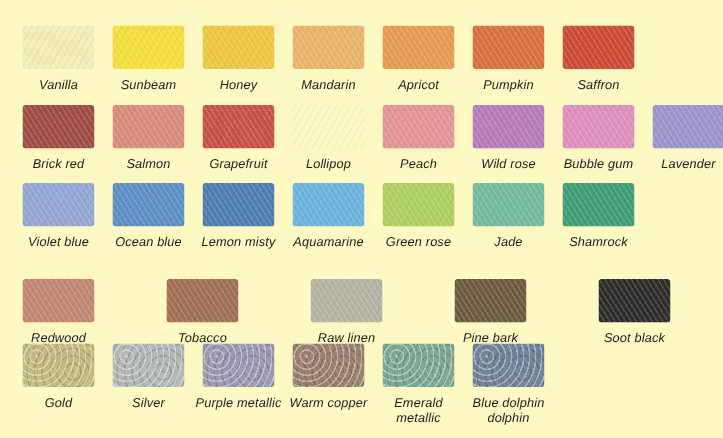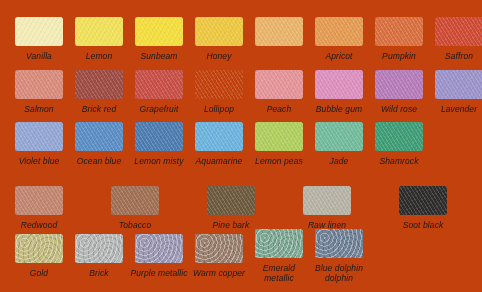--- a/index.html
+++ b/index.html
@@ -5,21 +5,21 @@
 <style>
   html, body {
     margin: 0;
     padding: 0;
     background: #ffffff;
   }
   #page {
     position: relative;
     width: 482px;
     height: 292px;
-    background: #c2410c;
+    background: #fef9c3;
     overflow: hidden;
     font-family: "Liberation Sans", sans-serif;
   }
   .grid {
     position: absolute;
     left: 0;
     top: 0;
     width: 482px;
     height: 292px;
   }
@@ -131,32 +131,20 @@
               <div class="hatch2"></div>
               <div class="grain"></div>
               <div class="fade"></div>
             </div>
           </div>
           <div class="swatch-label">Vanilla</div>
         </div>
         <div class="swatch-cell">
           <div class="chip-wrap">
             <div class="chip">
-              <div class="base" style="background: rgb(240, 225, 89);"></div>
-              <div class="hatch"></div>
-              <div class="hatch2"></div>
-              <div class="grain"></div>
-              <div class="fade"></div>
-            </div>
-          </div>
-          <div class="swatch-label">Lemon</div>
-        </div>
-        <div class="swatch-cell">
-          <div class="chip-wrap">
-            <div class="chip">
               <div class="base" style="background: rgb(245, 222, 60);"></div>
               <div class="hatch"></div>
               <div class="hatch2"></div>
               <div class="grain"></div>
               <div class="fade"></div>
             </div>
           </div>
           <div class="swatch-label">Sunbeam</div>
         </div>
         <div class="swatch-cell">
@@ -174,20 +162,21 @@
         <div class="swatch-cell">
           <div class="chip-wrap">
             <div class="chip">
               <div class="base" style="background: rgb(233, 179, 106);"></div>
               <div class="hatch"></div>
               <div class="hatch2"></div>
               <div class="grain"></div>
               <div class="fade"></div>
             </div>
           </div>
+          <div class="swatch-label">Mandarin</div>
         </div>
         <div class="swatch-cell">
           <div class="chip-wrap">
             <div class="chip">
               <div class="base" style="background: rgb(229, 154, 82);"></div>
               <div class="hatch"></div>
               <div class="hatch2"></div>
               <div class="grain"></div>
               <div class="fade"></div>
             </div>
@@ -216,44 +205,44 @@
               <div class="fade"></div>
             </div>
           </div>
           <div class="swatch-label">Saffron</div>
         </div>
       </div>
       <div class="swatch-row" style="position: absolute; left: 0px; top: 70px;">
         <div class="swatch-cell">
           <div class="chip-wrap">
             <div class="chip">
+              <div class="base" style="background: rgb(158, 75, 68);"></div>
+              <div class="hatch"></div>
+              <div class="hatch2"></div>
+              <div class="grain"></div>
+              <div class="fade"></div>
+            </div>
+          </div>
+          <div class="swatch-label">Brick red</div>
+        </div>
+        <div class="swatch-cell">
+          <div class="chip-wrap">
+            <div class="chip">
               <div class="base" style="background: rgb(217, 139, 123);"></div>
               <div class="hatch"></div>
               <div class="hatch2"></div>
               <div class="grain"></div>
               <div class="fade"></div>
             </div>
           </div>
           <div class="swatch-label">Salmon</div>
         </div>
         <div class="swatch-cell">
           <div class="chip-wrap">
             <div class="chip">
-              <div class="base" style="background: rgb(158, 75, 68);"></div>
-              <div class="hatch"></div>
-              <div class="hatch2"></div>
-              <div class="grain"></div>
-              <div class="fade"></div>
-            </div>
-          </div>
-          <div class="swatch-label">Brick red</div>
-        </div>
-        <div class="swatch-cell">
-          <div class="chip-wrap">
-            <div class="chip">
               <div class="base" style="background: rgb(200, 79, 71);"></div>
               <div class="hatch"></div>
               <div class="hatch2"></div>
               <div class="grain"></div>
               <div class="fade"></div>
             </div>
           </div>
           <div class="swatch-label">Grapefruit</div>
         </div>
         <div class="swatch-cell">
@@ -276,40 +265,40 @@
               <div class="hatch2"></div>
               <div class="grain"></div>
               <div class="fade"></div>
             </div>
           </div>
           <div class="swatch-label">Peach</div>
         </div>
         <div class="swatch-cell">
           <div class="chip-wrap">
             <div class="chip">
+              <div class="base" style="background: rgb(182, 123, 185);"></div>
+              <div class="hatch"></div>
+              <div class="hatch2"></div>
+              <div class="grain"></div>
+              <div class="fade"></div>
+            </div>
+          </div>
+          <div class="swatch-label">Wild rose</div>
+        </div>
+        <div class="swatch-cell">
+          <div class="chip-wrap">
+            <div class="chip">
               <div class="base" style="background: rgb(221, 143, 190);"></div>
               <div class="hatch"></div>
               <div class="hatch2"></div>
               <div class="grain"></div>
               <div class="fade"></div>
             </div>
           </div>
           <div class="swatch-label">Bubble gum</div>
-        </div>
-        <div class="swatch-cell">
-          <div class="chip-wrap">
-            <div class="chip">
-              <div class="base" style="background: rgb(182, 123, 185);"></div>
-              <div class="hatch"></div>
-              <div class="hatch2"></div>
-              <div class="grain"></div>
-              <div class="fade"></div>
-            </div>
-          </div>
-          <div class="swatch-label">Wild rose</div>
         </div>
         <div class="swatch-cell">
           <div class="chip-wrap">
             <div class="chip">
               <div class="base" style="background: rgb(155, 147, 201);"></div>
               <div class="hatch"></div>
               <div class="hatch2"></div>
               <div class="grain"></div>
               <div class="fade"></div>
             </div>
@@ -369,21 +358,21 @@
         <div class="swatch-cell">
           <div class="chip-wrap">
             <div class="chip">
               <div class="base" style="background: rgb(176, 206, 94);"></div>
               <div class="hatch"></div>
               <div class="hatch2"></div>
               <div class="grain"></div>
               <div class="fade"></div>
             </div>
           </div>
-          <div class="swatch-label">Lemon peas</div>
+          <div class="swatch-label">Green rose</div>
         </div>
         <div class="swatch-cell">
           <div class="chip-wrap">
             <div class="chip">
               <div class="base" style="background: rgb(114, 187, 156);"></div>
               <div class="hatch"></div>
               <div class="hatch2"></div>
               <div class="grain"></div>
               <div class="fade"></div>
             </div>
@@ -424,40 +413,40 @@
               <div class="hatch2"></div>
               <div class="grain"></div>
               <div class="fade"></div>
             </div>
           </div>
           <div class="swatch-label">Tobacco</div>
         </div>
         <div class="swatch-cell">
           <div class="chip-wrap">
             <div class="chip">
+              <div class="base" style="background: rgb(182, 179, 164);"></div>
+              <div class="hatch"></div>
+              <div class="hatch2"></div>
+              <div class="grain"></div>
+              <div class="fade"></div>
+            </div>
+          </div>
+          <div class="swatch-label">Raw linen</div>
+        </div>
+        <div class="swatch-cell">
+          <div class="chip-wrap">
+            <div class="chip">
               <div class="base" style="background: rgb(109, 90, 62);"></div>
               <div class="hatch"></div>
               <div class="hatch2"></div>
               <div class="grain"></div>
               <div class="fade"></div>
             </div>
           </div>
           <div class="swatch-label">Pine bark</div>
-        </div>
-        <div class="swatch-cell">
-          <div class="chip-wrap">
-            <div class="chip">
-              <div class="base" style="background: rgb(182, 179, 164);"></div>
-              <div class="hatch"></div>
-              <div class="hatch2"></div>
-              <div class="grain"></div>
-              <div class="fade"></div>
-            </div>
-          </div>
-          <div class="swatch-label">Raw linen</div>
         </div>
         <div class="swatch-cell">
           <div class="chip-wrap">
             <div class="chip">
               <div class="base" style="background: rgb(46, 45, 44);"></div>
               <div class="hatch"></div>
               <div class="hatch2"></div>
               <div class="grain"></div>
               <div class="fade"></div>
             </div>
@@ -467,21 +456,21 @@
         <div class="swatch-cell">
           <div class="chip-wrap">
             <div class="chip bordered">
               <div class="base" style="background: rgb(244, 243, 239); border-color: rgb(141, 141, 141);"></div>
               <div class="grain"></div>
             </div>
           </div>
           <div class="swatch-label">Alabaster</div>
         </div>
       </div>
-      <div class="swatch-row" style="position: absolute; left: 0px; top: 229px; align-items: center;">
+      <div class="swatch-row" style="position: absolute; left: 0px; top: 229px;">
         <div class="swatch-cell">
           <div class="chip-wrap">
             <div class="chip metallic">
               <div class="base" style="background: rgb(195, 186, 125);"></div>
               <div class="hatch"></div>
               <div class="hatch2"></div>
               <div class="grain"></div>
               <div class="fade"></div>
             </div>
           </div>
@@ -490,21 +479,21 @@
         <div class="swatch-cell">
           <div class="chip-wrap">
             <div class="chip metallic">
               <div class="base" style="background: rgb(179, 183, 182);"></div>
               <div class="hatch"></div>
               <div class="hatch2"></div>
               <div class="grain"></div>
               <div class="fade"></div>
             </div>
           </div>
-          <div class="swatch-label">Brick</div>
+          <div class="swatch-label">Silver</div>
         </div>
         <div class="swatch-cell">
           <div class="chip-wrap">
             <div class="chip metallic">
               <div class="base" style="background: rgb(156, 152, 180);"></div>
               <div class="hatch"></div>
               <div class="hatch2"></div>
               <div class="grain"></div>
               <div class="fade"></div>
             </div>

